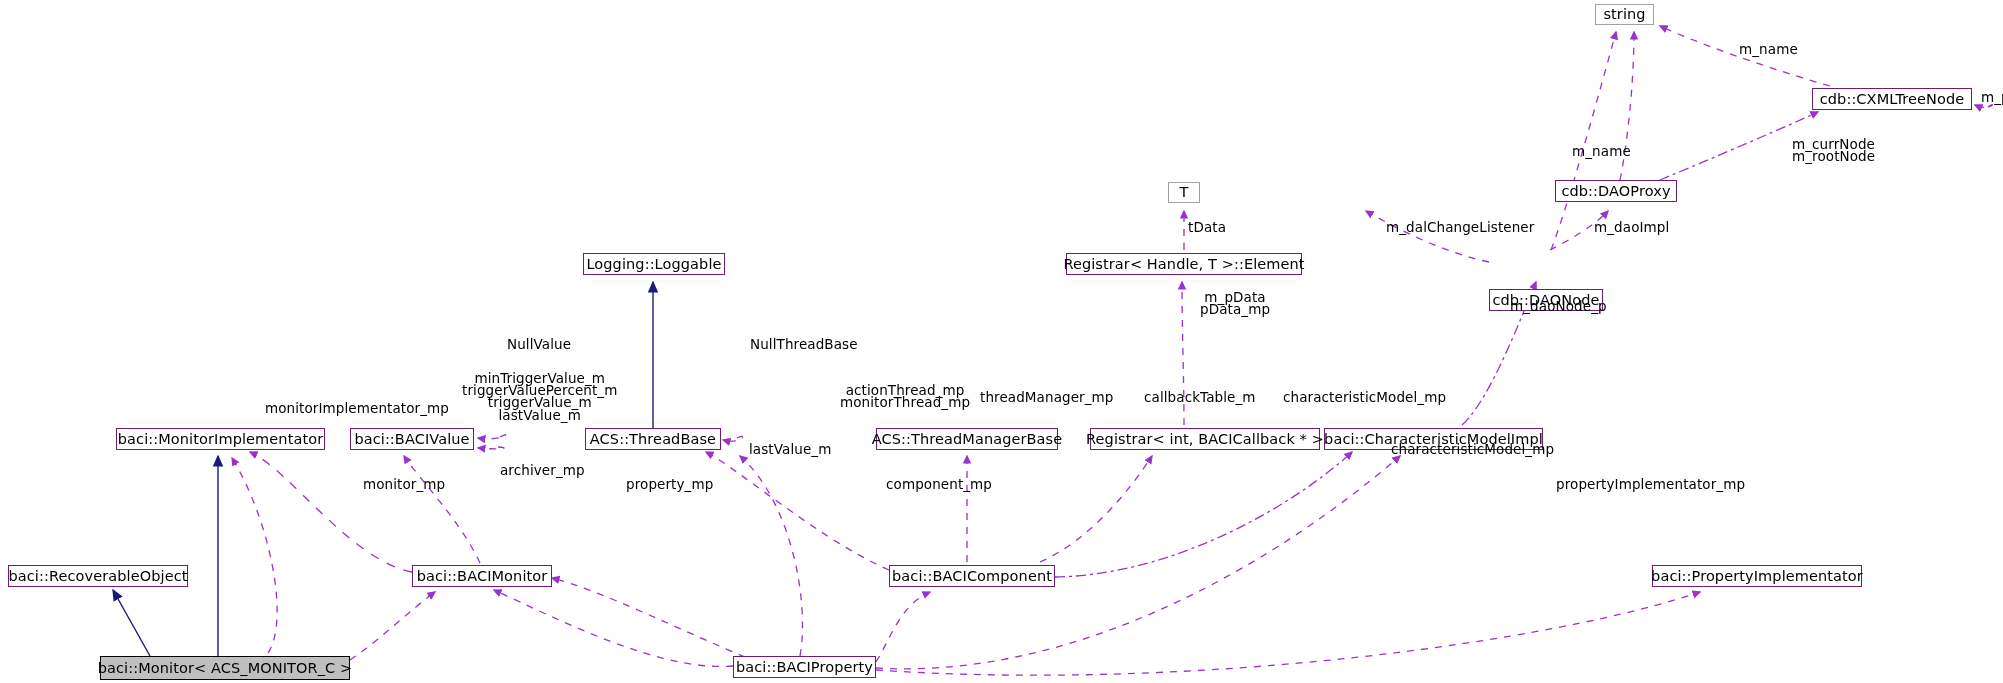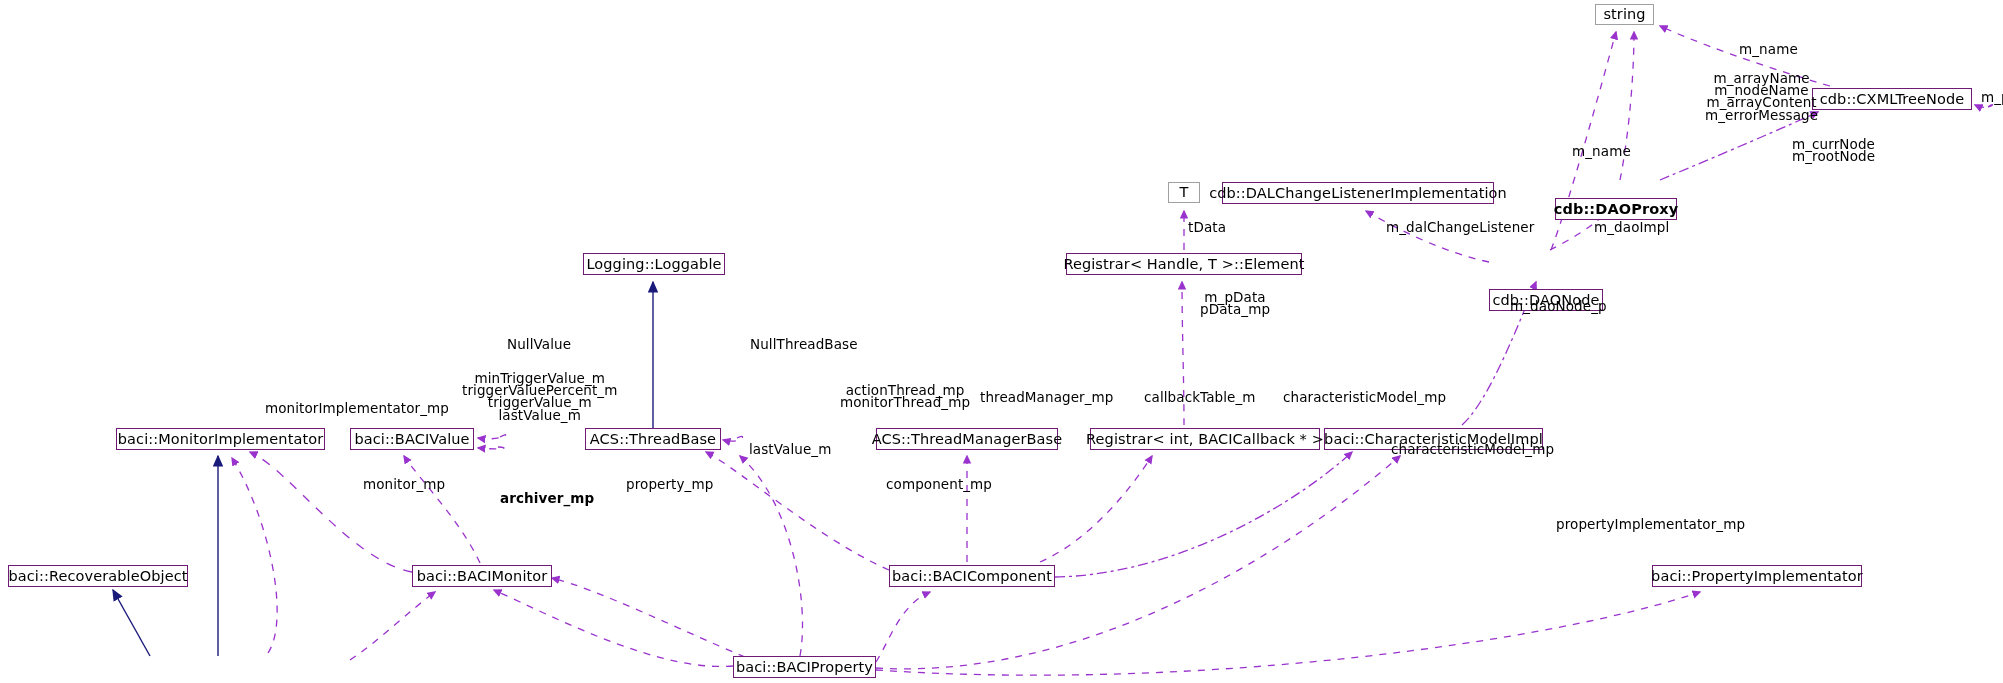--- a/index.html
+++ b/index.html
@@ -110,23 +110,22 @@
       <path d="M 1988,107 C 1998,100 1990,112 1975,105" marker-end="url(#arrU)" stroke-dasharray="10,4,3,4"></path>
     </g>
   </svg>
 
   <div class="node faint" style="left:1595px;top:4px;width:59px;height:21px;">string</div>
 
   <div class="node" style="left:1812px;top:88px;width:160px;height:22px;">cdb::CXMLTreeNode</div>
 
   <div class="node faint" style="left:1168px;top:182px;width:32px;height:21px;">T</div>
 
-  <div class="node" style="left:1222px;top:182px;width:272px;height:22px;">cdb::DALChangeListenerImplementation</div>
-
-  <div class="node" style="left:1555px;top:198px;width:122px;height:22px;font-weight:bold;">cdb::DAOProxy</div>
+
+  <div class="node" style="left:1555px;top:180px;width:122px;height:22px;">cdb::DAOProxy</div>
 
   <div class="node" style="left:583px;top:253px;width:142px;height:22px;">Logging::Loggable</div>
 
   <div class="node" style="left:1066px;top:253px;width:236px;height:22px;">Registrar&lt; Handle, T &gt;::Element</div>
 
   <div class="node" style="left:1489px;top:253px;width:114px;height:22px;margin-top:36px;">cdb::DAONode</div>
 
   <div class="node" style="left:116px;top:428px;width:209px;height:22px;">baci::MonitorImplementator</div>
 
   <div class="node" style="left:350px;top:428px;width:124px;height:22px;">baci::BACIValue</div>
@@ -140,31 +139,28 @@
   <div class="node" style="left:1324px;top:428px;width:219px;height:22px;">baci::CharacteristicModelImpl</div>
 
   <div class="node" style="left:8px;top:565px;width:180px;height:22px;">baci::RecoverableObject</div>
 
   <div class="node" style="left:412px;top:565px;width:140px;height:22px;">baci::BACIMonitor</div>
 
   <div class="node" style="left:889px;top:565px;width:166px;height:22px;">baci::BACIComponent</div>
 
   <div class="node" style="left:1630px;top:565px;width:210px;height:22px;margin-left:22px;">baci::PropertyImplementator</div>
 
+  <div class="node highlight" style="left:100px;top:656px;width:250px;height:24px;">baci::Monitor&lt; ACS_MONITOR_C &gt;</div>
 
   <div class="node" style="left:733px;top:656px;width:143px;height:22px;">baci::BACIProperty</div>
 
   <div class="edge-label" style="left:1739px;top:43px;text-align:left;">m_name</div>
 
   <div class="edge-label" style="left:1981px;top:91px;text-align:left;">m_parent</div>
 
-  <div class="edge-label" style="left:1705px;top:72px;text-align:center;">m_arrayName
-m_nodeName
-m_arrayContent
-m_errorMessage</div>
 
   <div class="edge-label" style="left:1792px;top:138px;text-align:left;">m_currNode
 m_rootNode</div>
 
   <div class="edge-label" style="left:1572px;top:145px;text-align:left;">m_name</div>
 
   <div class="edge-label" style="left:1188px;top:221px;text-align:left;">tData</div>
 
   <div class="edge-label" style="left:1386px;top:221px;text-align:left;">m_dalChangeListener</div>
 
@@ -194,21 +190,21 @@
   <div class="edge-label" style="left:1144px;top:391px;text-align:left;">callbackTable_m</div>
 
   <div class="edge-label" style="left:1283px;top:391px;text-align:left;">characteristicModel_mp</div>
 
   <div class="edge-label" style="left:1391px;top:443px;text-align:left;">characteristicModel_mp</div>
 
   <div class="edge-label" style="left:749px;top:443px;text-align:left;">lastValue_m</div>
 
   <div class="edge-label" style="left:363px;top:478px;text-align:left;">monitor_mp</div>
 
-  <div class="edge-label" style="left:500px;top:492px;text-align:right;font-weight:bold;">archiver_mp</div>
+  <div class="edge-label" style="left:500px;top:464px;text-align:right;">archiver_mp</div>
 
   <div class="edge-label" style="left:626px;top:478px;text-align:center;">property_mp</div>
 
   <div class="edge-label" style="left:886px;top:478px;text-align:left;">component_mp</div>
 
-  <div class="edge-label" style="left:1556px;top:478px;text-align:left;margin-top:40px;">propertyImplementator_mp</div>
+  <div class="edge-label" style="left:1556px;top:478px;text-align:left;">propertyImplementator_mp</div>
 
 </div>
 
 </body></html>

